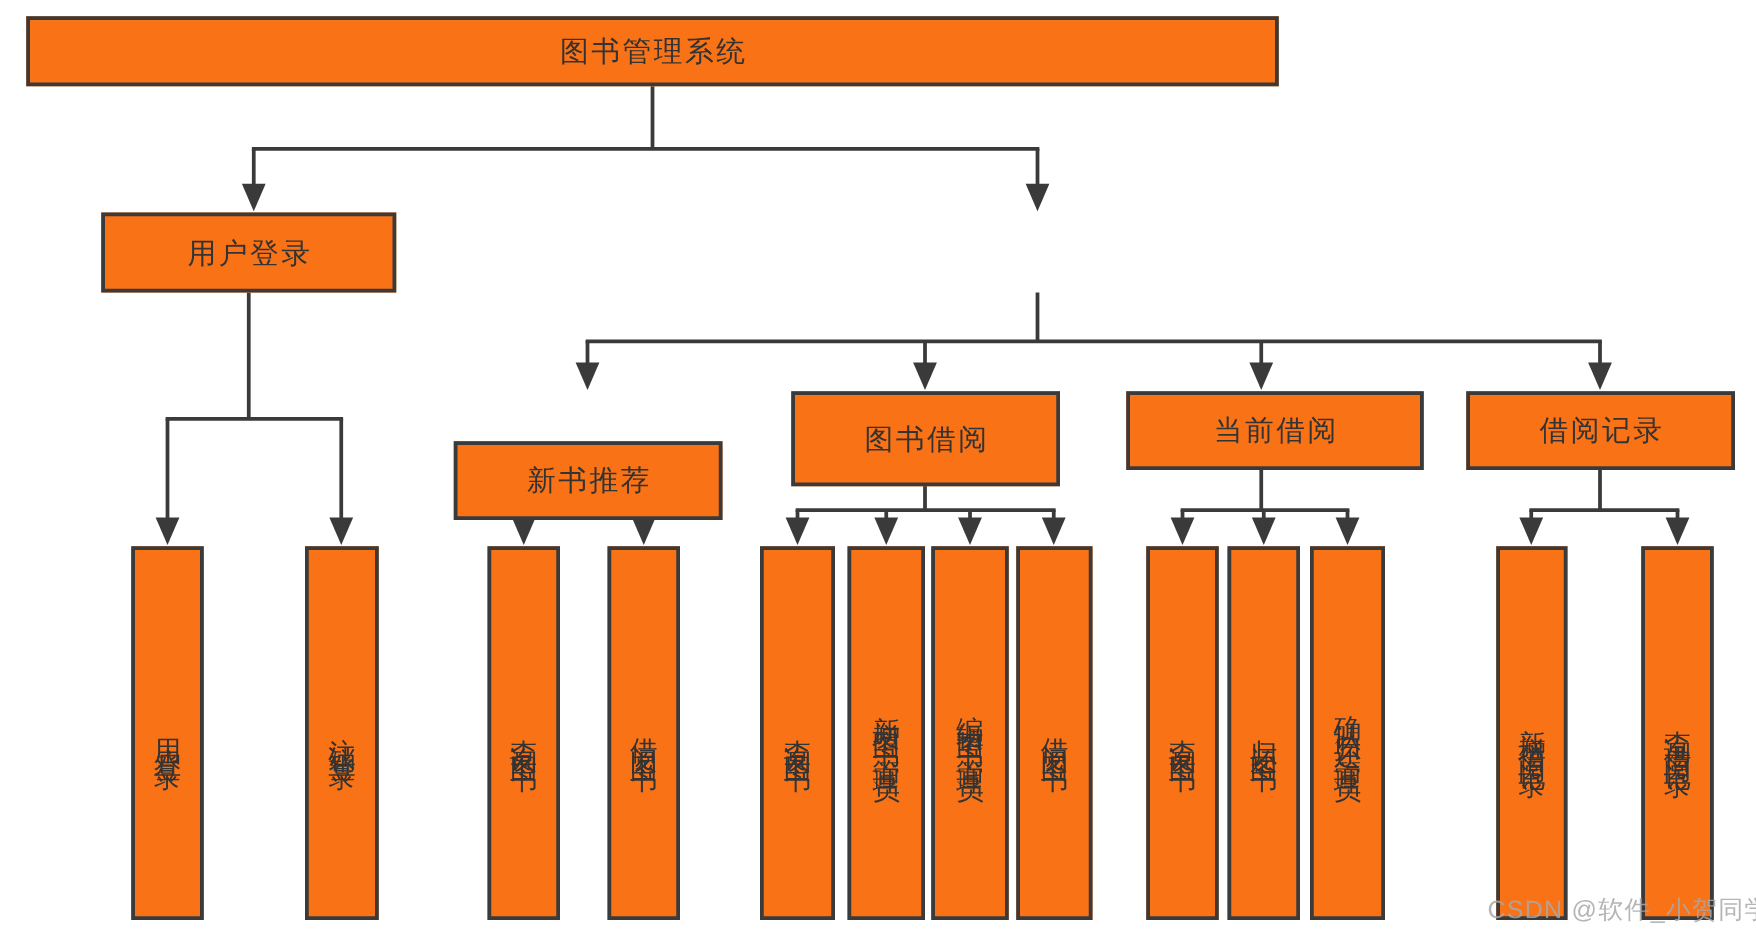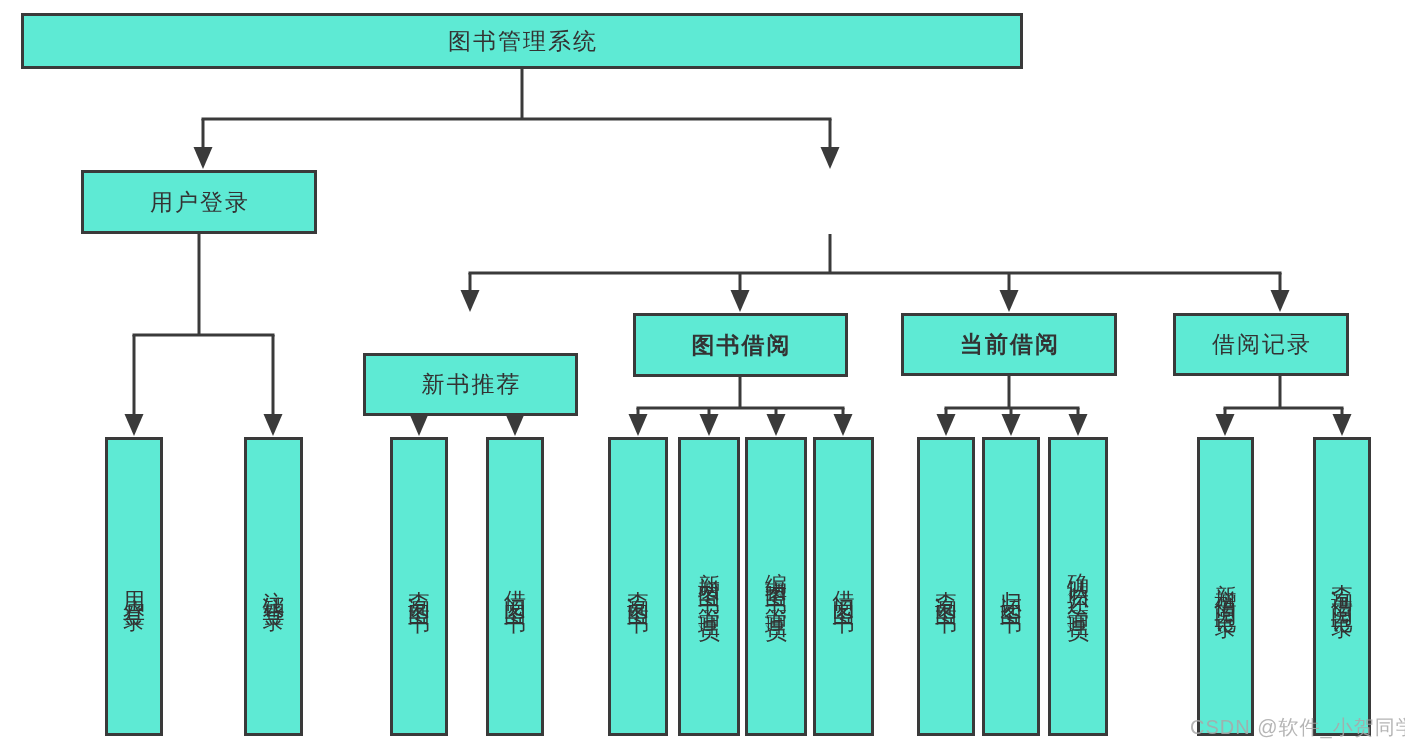--- a/index.html
+++ b/index.html
@@ -18,21 +18,21 @@
   #wires {
     position: absolute;
     left: 0;
     top: 0;
     z-index: 1;
   }
   .node {
     position: absolute;
     box-sizing: border-box;
     border: 3px solid var(--line, #3a3a3a);
-    background: #5eead4;
+    background: #f97316;
     color: var(--text, #333333);
     display: flex;
     align-items: center;
     justify-content: center;
     z-index: 2;
   }
   .node.h {
     font-size: 23px;
     letter-spacing: 2px;
     text-indent: 2px;
@@ -113,23 +113,23 @@
       <line x1="1223.5" y1="408" x2="1343.5" y2="408" stroke="#3a3a3a" stroke-width="3"></line>
       <line x1="1225" y1="408" x2="1225" y2="418" stroke="#3a3a3a" stroke-width="3"></line>
       <polygon points="1215.5,414 1234.5,414 1225,436" fill="#3a3a3a"></polygon>
       <line x1="1342" y1="408" x2="1342" y2="418" stroke="#3a3a3a" stroke-width="3"></line>
       <polygon points="1332.5,414 1351.5,414 1342,436" fill="#3a3a3a"></polygon>
     </svg>
   <div class="watermark" style="left:1190px; top:714px;">CSDN @软件_小贺同学</div>
 <div class="node h root" style="left: 21px; top: 13px; width: 1002px; height: 56px;">图书管理系统</div>
     <div class="node h" style="left: 81px; top: 170px; width: 236px; height: 64px;">用户登录</div>
     <div class="node h" style="left: 363px; top: 313px; width: 215px; height: 63px; margin-top: 40px;">新书推荐</div>
-    <div class="node h" style="left: 633px; top: 313px; width: 215px; height: 64px; font-weight: bold;">图书借阅</div>
-    <div class="node h" style="left: 901px; top: 313px; width: 216px; height: 63px; font-weight: bold;">当前借阅</div>
-    <div class="node h" style="left: 1173px; top: 313px; width: 176px; height: 63px;">借阅记录</div>
+    <div class="node h" style="left: 633px; top: 313px; width: 215px; height: 76px;">图书借阅</div>
+    <div class="node h" style="left: 901px; top: 313px; width: 238px; height: 63px;">当前借阅</div>
+    <div class="node h" style="left: 1173px; top: 313px; width: 215px; height: 63px;">借阅记录</div>
     <div class="node v" style="left: 105px; top: 437px; width: 58px; height: 299px;">用户登录</div>
     <div class="node v" style="left: 244px; top: 437px; width: 59px; height: 299px;">注销登录</div>
     <div class="node v" style="left: 390px; top: 437px; width: 58px; height: 299px;">查询图书</div>
     <div class="node v" style="left: 486px; top: 437px; width: 58px; height: 299px;">借阅图书</div>
     <div class="node v" style="left: 608px; top: 437px; width: 60px; height: 299px;">查询图书</div>
     <div class="node v" style="left: 678px; top: 437px; width: 62px; height: 299px;">新增图书（管理员）</div>
     <div class="node v" style="left: 745px; top: 437px; width: 62px; height: 299px;">编辑图书（管理员）</div>
     <div class="node v" style="left: 813px; top: 437px; width: 61px; height: 299px;">借阅图书</div>
     <div class="node v" style="left: 917px; top: 437px; width: 58px; height: 299px;">查询图书</div>
     <div class="node v" style="left: 982px; top: 437px; width: 58px; height: 299px;">归还图书</div>

